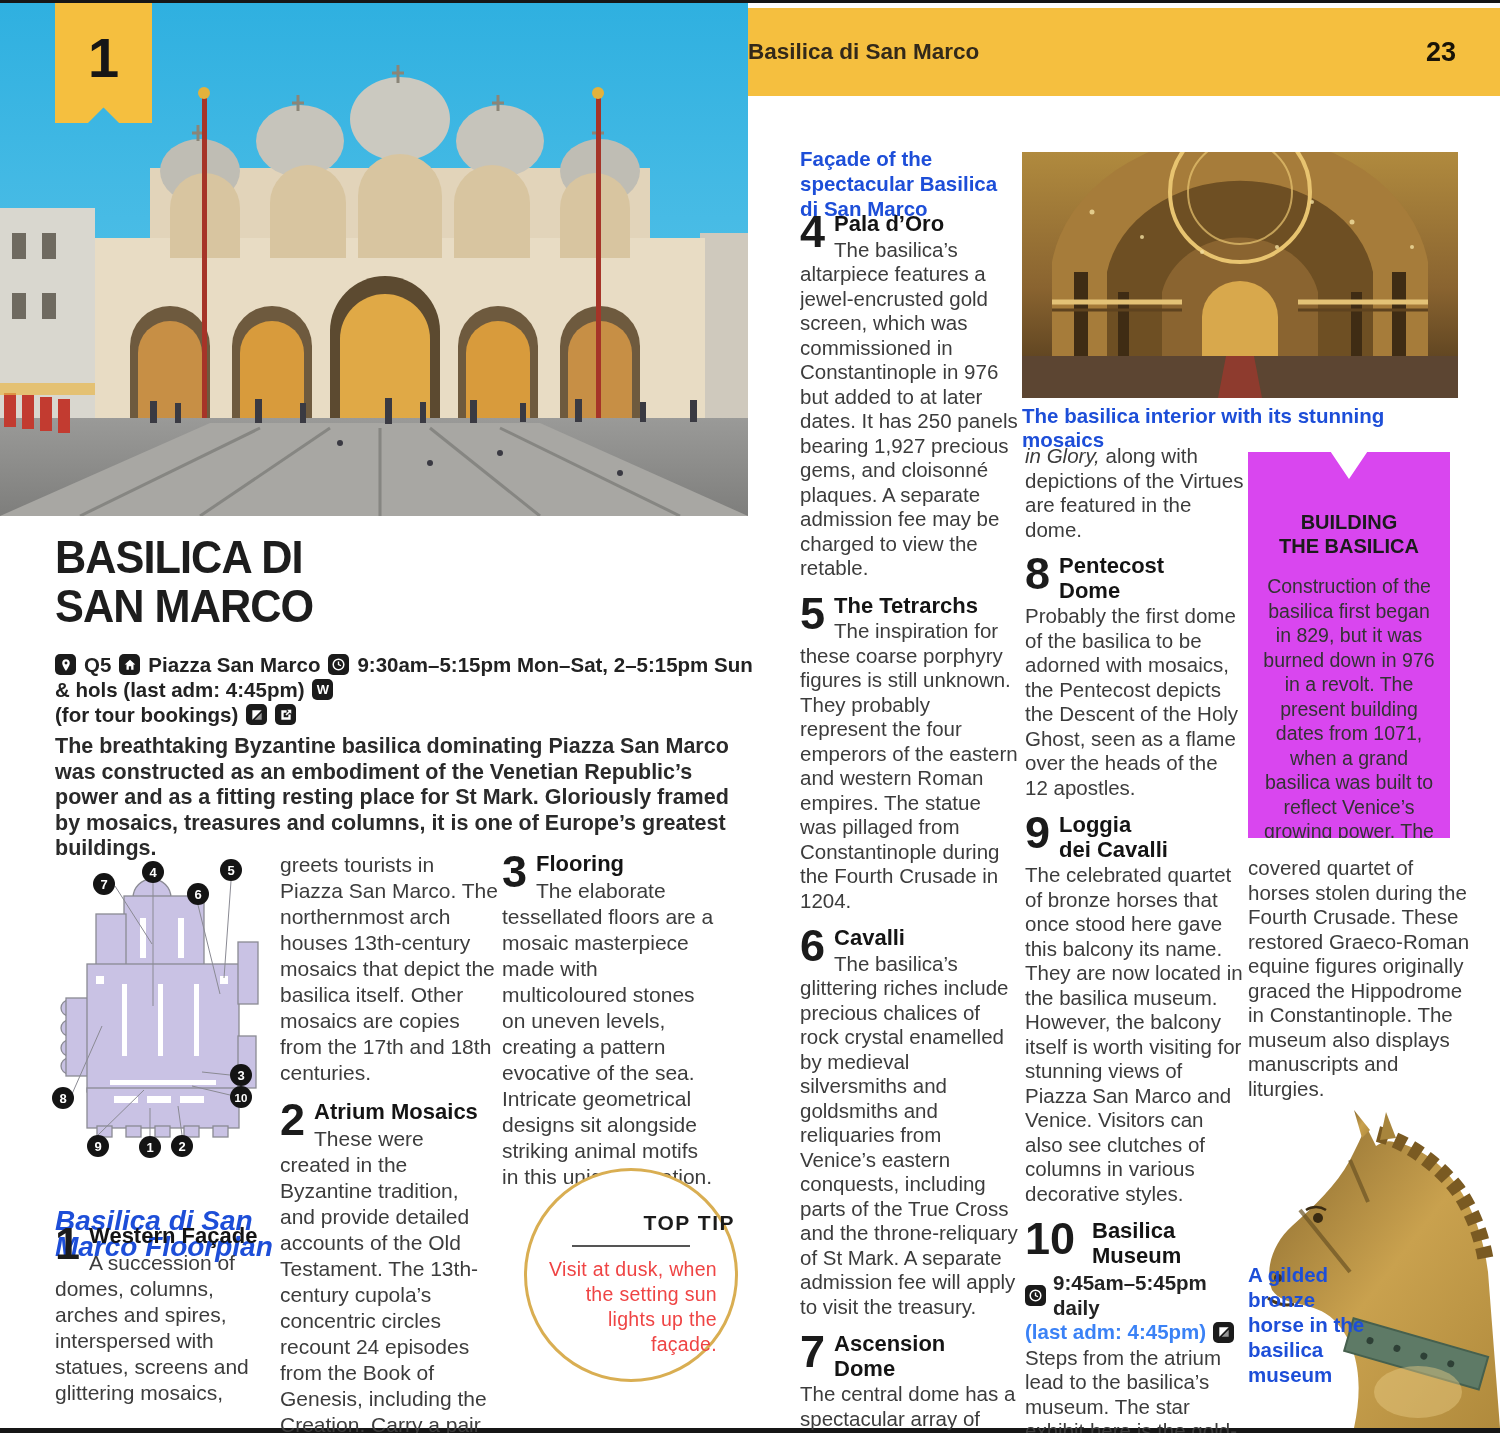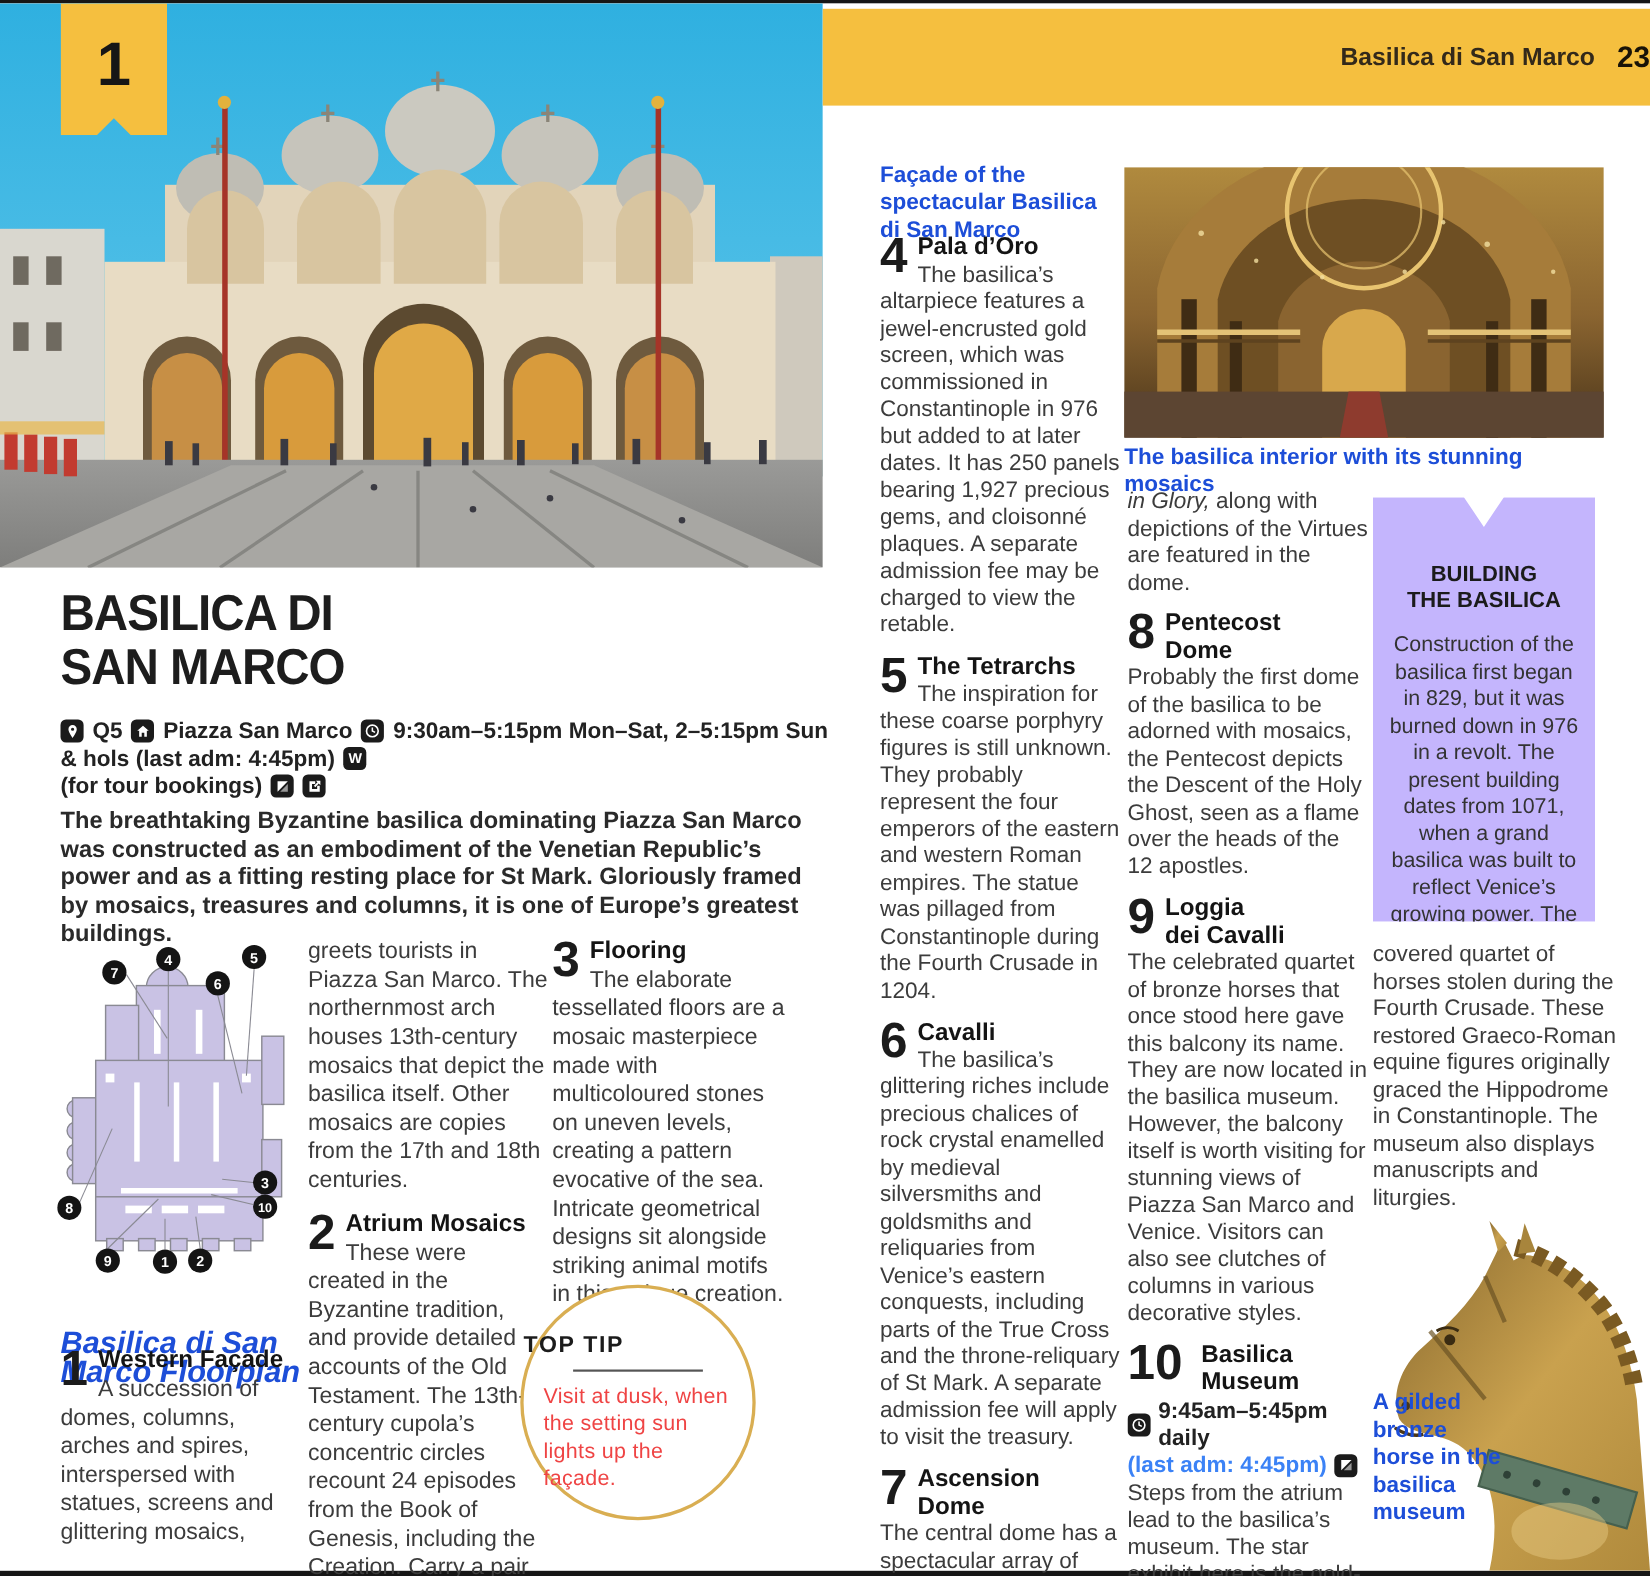--- a/index.html
+++ b/index.html
@@ -7,21 +7,21 @@
         font-family:"Liberation Sans","DejaVu Sans",sans-serif;color:#3c3c3c;}
   .abs{position:absolute;}
   .edge{left:0;width:100%;background:#161616;}
 
   
   .tab{left:55px;top:3px;width:97px;height:120px;background:#F5BF3F;
        clip-path:polygon(0 0,100% 0,100% 100%,66% 100%,50% 87%,34% 100%,0 100%);
        display:flex;align-items:flex-start;justify-content:center;}
   .tab span{font-size:56px;font-weight:800;color:#161616;margin-top:22px;}
   .hbar{left:748px;top:8px;width:752px;height:88px;background:#F5BF3F;
-        display:flex;align-items:center;justify-content:flex-end;box-sizing:border-box;gap:20px;}
+        display:flex;align-items:center;justify-content:space-between;padding-right:44px;box-sizing:border-box;gap:20px;}
   .hbar .ht{font-size:22.5px;font-weight:600;color:#33291a;}
   .hbar .hp{font-size:27px;font-weight:800;color:#191307;}
 
   
   .main-title{left:55px;top:533px;line-height:49px;font-size:46px;font-weight:800;
               letter-spacing:-1px;color:#1d1d1d;transform:scaleX(.94);transform-origin:left top;}
   .info{left:55px;top:652px;width:690px;font-size:20.5px;font-weight:600;color:#222;}
   .info-line{display:flex;align-items:center;gap:8px;height:25px;line-height:25px;white-space:nowrap;}
   .chip{width:21px;height:21px;border-radius:5px;background:#1b1b1b;display:inline-flex;
         align-items:center;justify-content:center;flex:none;color:#fff;font-size:13px;font-weight:700;}
@@ -31,28 +31,28 @@
   
   .lcol{width:218px;font-size:21px;line-height:26px;}
   .rcol{width:220px;font-size:20.5px;line-height:24.5px;}
   .sec{margin-bottom:13px;overflow:hidden;}
   .sec .n{float:left;font-size:45px;line-height:40px;height:46px;font-weight:800;color:#1b1b1b;margin-right:9px;}
   .sec h3{margin:0;font-size:22px;line-height:24.5px;font-weight:700;color:#141414;}
   .sec p{margin:1px 0 0 0;}
   .boldcap{font-weight:700;color:#1d4ed8;}
 
   
-  .toptip{left:473px;top:1168px;width:214px;height:214px;border-radius:50%;
-          border:3px solid #D9AE52;box-sizing:border-box;text-align:left;padding-top:40px;background:#fff;}
+  .toptip{left:524px;top:1168px;width:214px;height:214px;border-radius:50%;
+          border:3px solid #D9AE52;box-sizing:border-box;text-align:right;padding-top:40px;background:#fff;}
   .toptip .tl{font-size:21px;font-weight:800;letter-spacing:1.5px;color:#1b1b1b;}
   .toptip .rule{width:118px;border:none;border-top:2px solid #555;margin:10px auto 10px auto;}
   .toptip .tb{font-size:19.5px;line-height:25px;color:#ef4444;letter-spacing:.3px;padding:0 18px;}
 
   
-  .bbox{left:1248px;top:452px;width:202px;height:386px;background:#c4b5fd;box-sizing:border-box;
+  .bbox{left:1248px;top:452px;width:202px;height:386px;background:#d946ef;box-sizing:border-box;
         clip-path:polygon(0 0,41% 0,50% 7%,59% 0,100% 0,100% 100%,0 100%);
         text-align:center;padding:58px 15px 0 15px;}
   .bbox .bt{font-size:20px;line-height:24px;font-weight:800;color:#1b1b1b;}
   .bbox .bb{margin-top:16px;font-size:19.5px;line-height:24.5px;color:#333;}
   .photo{display:block;}
 </style>
 </head>
 <body>
 
 <div class="page">

